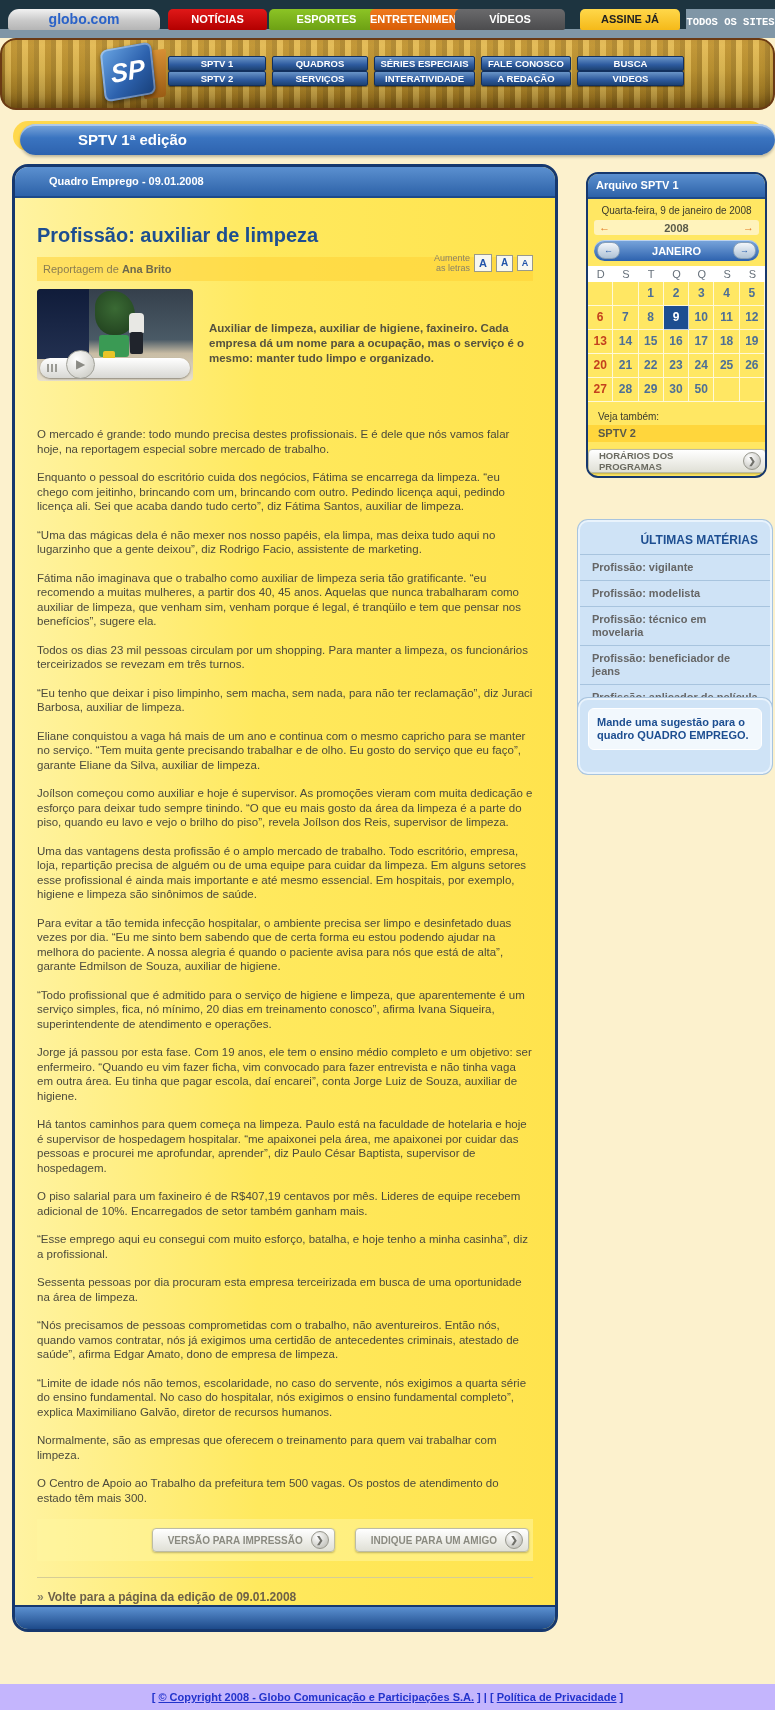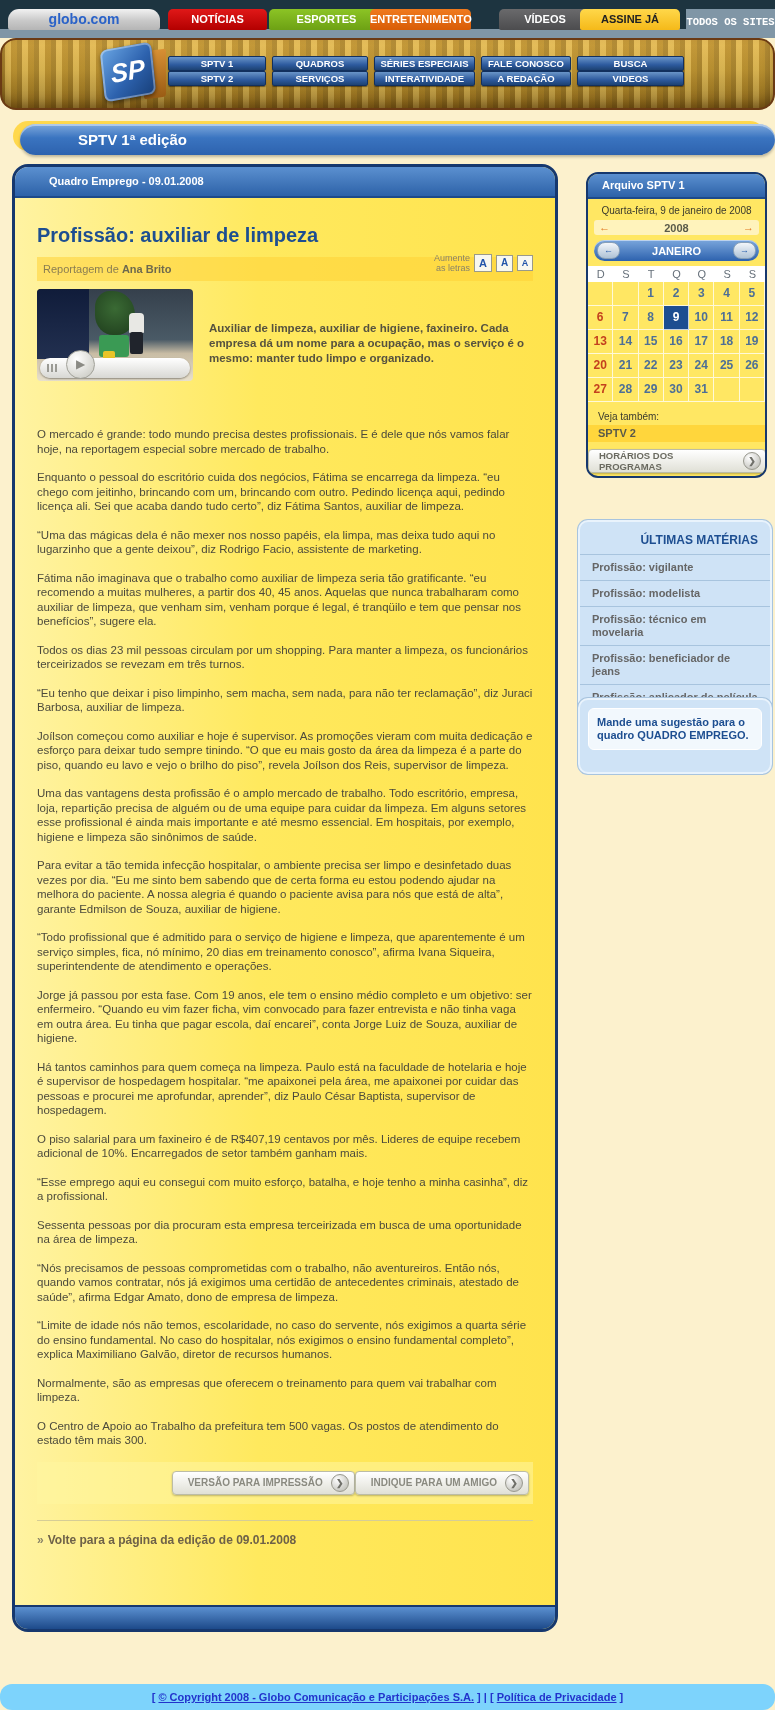--- a/index.html
+++ b/index.html
@@ -11,21 +11,21 @@
   .topbar{position:absolute;left:0;top:0;width:775px;height:38px;background:#1d3440;}
   .topbar .understrip{position:absolute;left:0;top:29px;width:775px;height:9px;background:#8096a6;}
   .gtab{position:absolute;top:9px;height:21px;line-height:21px;text-align:center;
         font-size:11px;font-weight:bold;color:#fff;border-radius:5px 5px 2px 2px;cursor:pointer;}
   .gtab.logo{left:8px;width:152px;border-radius:11px 11px 3px 3px;
         background:linear-gradient(180deg,#f2f2f2,#c9c9c9 55%,#b5b5b5);color:#2a62c8;
         font-size:14px;text-transform:lowercase;}
   .gtab.noticias{left:168px;width:99px;background:linear-gradient(180deg,#e01818,#b30000);}
   .gtab.esportes{left:269px;width:115px;background:linear-gradient(180deg,#8cc425,#6da114);}
   .gtab.entret{left:370px;width:101px;background:linear-gradient(180deg,#f07a1e,#d85c06);}
-  .gtab.videos{left:499px;width:92px;background:linear-gradient(180deg,#6a6a6c,#4c4c4e);}
+  .gtab.videos{left:455px;width:110px;background:linear-gradient(180deg,#6a6a6c,#4c4c4e);}
   .gtab.assine{left:580px;width:100px;background:linear-gradient(180deg,#ffd84a,#f5b919);color:#222;}
   .allsites{position:absolute;left:686px;top:9px;width:89px;height:29px;line-height:27px;
         background:#8096a6;color:#fff;font-size:10.5px;font-weight:bold;text-align:center;cursor:pointer;font-family:Liberation Mono, monospace;}
 
   
   .band{position:absolute;left:0;top:38px;width:775px;height:72px;border-radius:16px;
         background:
           repeating-linear-gradient(90deg,rgba(70,45,5,.28) 0 5px,rgba(255,230,150,.22) 5px 11px,rgba(120,80,10,.25) 11px 17px),
           linear-gradient(180deg,#e2b54c 0%,#caa23c 45%,#8a6a1e 100%);
         box-shadow:inset 0 0 0 2px #6b3a14, inset 0 -6px 12px rgba(60,30,0,.45);}
@@ -80,38 +80,38 @@
   .playbar .bars{position:absolute;left:7px;top:6px;display:flex;gap:2px;}
   .playbar .bars i{width:2px;height:8px;background:#9a9a94;}
   .playcirc{position:absolute;left:26px;top:-8px;width:27px;height:27px;border-radius:50%;
         background:radial-gradient(circle at 35% 30%,#ffffff,#c4c4bc);border:1px solid #a0a098;
         color:#8a8a84;font-size:12px;line-height:27px;text-align:center;cursor:pointer;}
   .lead{font-weight:bold;color:#56523f;font-size:11.5px;line-height:15px;margin-top:32px;width:330px;}
 
   .paras{margin-top:46px;}
   .paras p{font-size:11.5px;line-height:14.5px;color:#4c4a3c;margin:0 0 14px;}
 
-  .btnrow{margin-top:8px;background:rgba(255,246,160,.55);padding:9px 4px;display:flex;justify-content:flex-end;gap:0;}
+  .btnrow{margin-top:8px;background:rgba(255,246,160,.55);padding:9px 4px;display:flex;justify-content:flex-end;gap:20px;}
   .pillbtn{height:22px;border-radius:4px;background:linear-gradient(180deg,#ffffff,#e0e0d6);
         border:1px solid #bcbca6;color:#8a8a80;font-weight:bold;font-size:10px;
         display:inline-flex;align-items:center;gap:8px;padding:0 5px 0 15px;box-shadow:0 1px 2px rgba(0,0,0,.25);cursor:pointer;}
   .circ{width:16px;height:16px;border-radius:50%;flex:none;
         background:radial-gradient(circle at 35% 30%,#fff,#b4b4ac);border:1px solid #98988e;
         color:#70706a;font-size:9px;display:flex;align-items:center;justify-content:center;}
   .sep{border-top:1px solid #d6cd96;margin:16px 0 12px;}
   .backlink{font-size:12px;font-weight:bold;color:#6e6148;cursor:pointer;}
   .backlink .arr{color:#8a8468;margin-right:4px;}
   .artfoot{position:absolute;left:0;right:0;bottom:0;height:22px;
         background:linear-gradient(180deg,#5b90d0,#1d4a8a);border-top:2px solid #16386e;}
 
   
   .calbox{position:absolute;left:586px;top:172px;width:181px;height:306px;box-sizing:border-box;
         border:2px solid #16386e;border-radius:12px;overflow:hidden;background:#ffe763;}
   .calhead{height:23px;line-height:23px;background:linear-gradient(180deg,#5b90d0,#2d62a8);
-        border-bottom:2px solid #1d4a8a;color:#fff;font-weight:bold;font-size:11px;padding-left:14px;}
+        border-bottom:2px solid #1d4a8a;color:#fff;font-weight:bold;font-size:11px;padding-left:8px;}
   .caldate{font-size:10px;color:#3a3a2e;text-align:center;padding:6px 0 4px;}
   .yearnav{margin:0 6px;height:15px;background:#fff3bc;border-radius:3px;
         display:flex;justify-content:space-between;align-items:center;padding:0 5px;}
   .yearnav .ya{color:#e07820;font-size:11px;font-weight:bold;cursor:pointer;line-height:15px;}
   .yearnav .yr{font-size:11px;font-weight:bold;color:#5a5a4a;}
   .monthbar{margin:5px 6px;height:21px;border-radius:11px;
         background:linear-gradient(180deg,#7aa6dc,#2d62ae);box-shadow:inset 0 1px 0 rgba(255,255,255,.5);
         display:flex;align-items:center;justify-content:space-between;padding:0 3px;}
   .monthbar .mname{color:#fff;font-weight:bold;font-size:11px;}
   .arrbtn{width:21px;height:15px;border-radius:8px;background:linear-gradient(180deg,#f2f6fa,#aec2d6);
@@ -133,22 +133,22 @@
         border:2px solid #e9f3fc;border-radius:10px;box-shadow:0 0 0 1px #a8c4de;}
   .ultimas{top:520px;padding:2px 0 4px;}
   .ultitle{padding:9px 12px 7px;color:#1d4e91;font-weight:bold;font-size:12px;text-align:right;}
   .ulitem{padding:6px 12px;font-weight:bold;font-size:11px;line-height:13px;color:#666;
         border-top:1px solid #a8c4de;cursor:pointer;}
   .sugbox{top:698px;height:76px;}
   .suginner{margin:8px;background:#f2f8fd;border:1px solid #ffffff;border-radius:6px;
         padding:7px 8px;color:#1d4e91;font-weight:bold;font-size:11px;line-height:13px;cursor:pointer;}
 
   
-  .footer{position:absolute;left:0;top:1684px;width:775px;height:26px;background:#7dd3fc;
-        text-align:center;line-height:26px;font-size:11px;color:#2233cc;font-weight:bold;border-radius:12px;}
+  .footer{position:absolute;left:0;top:1684px;width:775px;height:26px;background:#c4b5fd;
+        text-align:center;line-height:26px;font-size:11px;color:#2233cc;font-weight:bold;}
   .footer a{color:#2233cc;text-decoration:underline;cursor:pointer;}
 </style>
 </head>
 <body>
 
 <div id="page">
 
   <div class="topbar">
     <div class="understrip"></div>
     <div class="gtab logo">globo.com</div>
@@ -221,20 +221,21 @@
         <div class="lead">Auxiliar de limpeza, auxiliar de higiene, faxineiro. Cada empresa dá um nome para a ocupação, mas o serviço é o mesmo: manter tudo limpo e organizado.</div>
       </div>
 
       <div class="paras">
         <p>O mercado é grande: todo mundo precisa destes profissionais. E é dele que nós vamos falar hoje, na reportagem especial sobre mercado de trabalho.</p>
         <p>Enquanto o pessoal do escritório cuida dos negócios, Fátima se encarrega da limpeza. “eu chego com jeitinho, brincando com um, brincando com outro. Pedindo licença aqui, pedindo licença ali. Sei que acaba dando tudo certo”, diz Fátima Santos, auxiliar de limpeza.</p>
         <p>“Uma das mágicas dela é não mexer nos nosso papéis, ela limpa, mas deixa tudo aqui no lugarzinho que a gente deixou”, diz Rodrigo Facio, assistente de marketing.</p>
         <p>Fátima não imaginava que o trabalho como auxiliar de limpeza seria tão gratificante. “eu recomendo a muitas mulheres, a partir dos 40, 45 anos. Aquelas que nunca trabalharam como auxiliar de limpeza, que venham sim, venham porque é legal, é tranqüilo e tem que pensar nos benefícios”, sugere ela.</p>
         <p>Todos os dias 23 mil pessoas circulam por um shopping. Para manter a limpeza, os funcionários terceirizados se revezam em três turnos.</p>
         <p>“Eu tenho que deixar i piso limpinho, sem macha, sem nada, para não ter reclamação”, diz Juraci Barbosa, auxiliar de limpeza.</p>
+        <p>Eliane conquistou a vaga há mais de um ano e continua com o mesmo capricho para se manter no serviço. “Tem muita gente precisando trabalhar e de olho. Eu gosto do serviço que eu faço”, garante Eliane da Silva, auxiliar de limpeza.</p>
         <p>Joílson começou como auxiliar e hoje é supervisor. As promoções vieram com muita dedicação e esforço para deixar tudo sempre tinindo. “O que eu mais gosto da área da limpeza é a parte do piso, quando eu lavo e vejo o brilho do piso”, revela Joílson dos Reis, supervisor de limpeza.</p>
         <p>Uma das vantagens desta profissão é o amplo mercado de trabalho. Todo escritório, empresa, loja, repartição precisa de alguém ou de uma equipe para cuidar da limpeza. Em alguns setores esse profissional é ainda mais importante e até mesmo essencial. Em hospitais, por exemplo, higiene e limpeza são sinônimos de saúde.</p>
         <p>Para evitar a tão temida infecção hospitalar, o ambiente precisa ser limpo e desinfetado duas vezes por dia. “Eu me sinto bem sabendo que de certa forma eu estou podendo ajudar na melhora do paciente. A nossa alegria é quando o paciente avisa para nós que está de alta”, garante Edmilson de Souza, auxiliar de higiene.</p>
         <p>“Todo profissional que é admitido para o serviço de higiene e limpeza, que aparentemente é um serviço simples, fica, nó mínimo, 20 dias em treinamento conosco”, afirma Ivana Siqueira, superintendente de atendimento e operações.</p>
         <p>Jorge já passou por esta fase. Com 19 anos, ele tem o ensino médio completo e um objetivo: ser enfermeiro. “Quando eu vim fazer ficha, vim convocado para fazer entrevista e não tinha vaga em outra área. Eu tinha que pagar escola, daí encarei”, conta Jorge Luiz de Souza, auxiliar de higiene.</p>
         <p>Há tantos caminhos para quem começa na limpeza. Paulo está na faculdade de hotelaria e hoje é supervisor de hospedagem hospitalar. “me apaixonei pela área, me apaixonei por cuidar das pessoas e procurei me aprofundar, aprender”, diz Paulo César Baptista, supervisor de hospedagem.</p>
         <p>O piso salarial para um faxineiro é de R$407,19 centavos por mês. Lideres de equipe recebem adicional de 10%. Encarregados de setor também ganham mais.</p>
         <p>“Esse emprego aqui eu consegui com muito esforço, batalha, e hoje tenho a minha casinha”, diz a profissional.</p>
         <p>Sessenta pessoas por dia procuram esta empresa terceirizada em busca de uma oportunidade na área de limpeza.</p>
         <p>“Nós precisamos de pessoas comprometidas com o trabalho, não aventureiros. Então nós, quando vamos contratar, nós já exigimos uma certidão de antecedentes criminais, atestado de saúde”, afirma Edgar Amato, dono de empresa de limpeza.</p>
@@ -310,21 +311,21 @@
       <span class="cell">21</span>
       <span class="cell">22</span>
       <span class="cell">23</span>
       <span class="cell">24</span>
       <span class="cell">25</span>
       <span class="cell">26</span>
       <span class="cell sun">27</span>
       <span class="cell">28</span>
       <span class="cell">29</span>
       <span class="cell">30</span>
-      <span class="cell">31</span>
+      <span class="cell">50</span>
       <span class="cell"></span>
       <span class="cell"></span>
     </div>
     <div class="veja">Veja também:</div>
     <div class="sptv2">SPTV 2</div>
     <div class="pillbtn schedbtn">
       <span>HORÁRIOS DOS PROGRAMAS</span>
       <span class="circ">❯</span>
     </div>
   </div>

